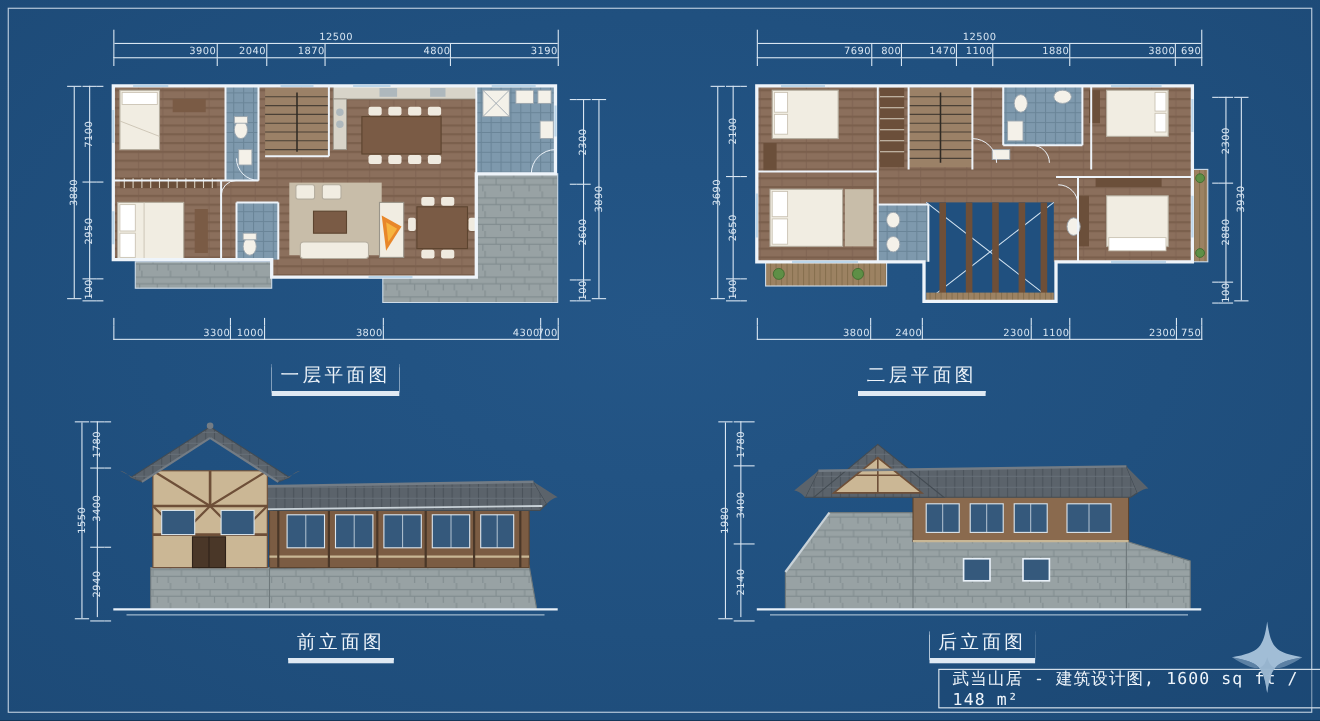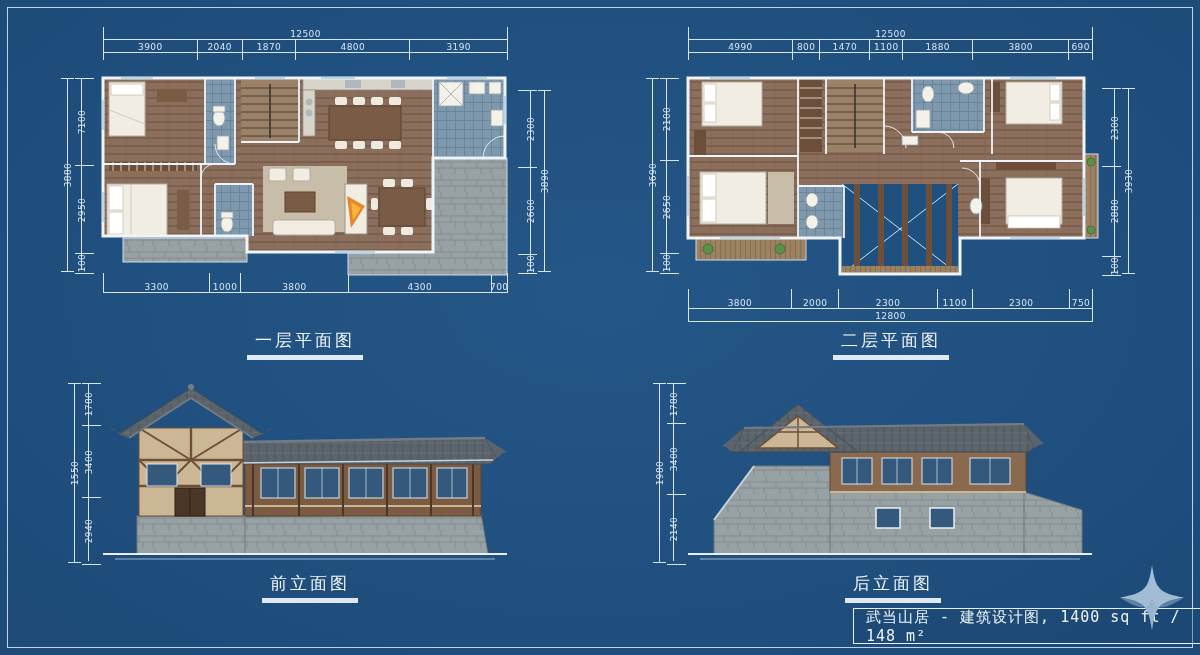--- a/index.html
+++ b/index.html
@@ -10,21 +10,21 @@
 
   
   .dnum{font-size:9px;line-height:10px;color:#d9e6f2;letter-spacing:.4px;white-space:nowrap;}
   .dim-h{position:absolute;}
   .h-total{position:relative;height:13px;display:flex;align-items:flex-end;justify-content:center;
     border-left:1px solid #d9e6f2;border-right:1px solid #d9e6f2;}
   .h-total::after{content:"";position:absolute;left:0;right:0;bottom:0;height:1px;background:#d9e6f2;}
   .h-total .dnum{position:relative;z-index:1;padding:0 4px 1px;}
   .h-segs{position:relative;display:flex;height:13px;}
   .h-segs::after{content:"";position:absolute;left:0;right:0;bottom:0;height:1px;background:#d9e6f2;}
-  .hseg{position:relative;display:flex;align-items:flex-end;justify-content:center;border-left:1px solid #d9e6f2;}
+  .hseg{position:relative;display:flex;align-items:flex-end;justify-content:flex-end;border-left:1px solid #d9e6f2;}
   .hseg:last-child{border-right:1px solid #d9e6f2;}
   .hseg .dnum{padding-bottom:1px;}
   .ticks-down .hseg::after{content:"";position:absolute;left:-1px;bottom:-7px;width:1px;height:7px;background:#d9e6f2;}
   .ticks-down .hseg:last-child::before{content:"";position:absolute;right:-1px;bottom:-7px;width:1px;height:7px;background:#d9e6f2;}
   .ticks-up .hseg::after{content:"";position:absolute;left:-1px;top:-7px;width:1px;height:7px;background:#d9e6f2;}
   .ticks-up .hseg:last-child::before{content:"";position:absolute;right:-1px;top:-7px;width:1px;height:7px;background:#d9e6f2;}
 
   .dim-v{position:absolute;display:flex;gap:1px;}
   .v-col{position:relative;width:13px;height:100%;}
   .v-total{border-top:1px solid #d9e6f2;border-bottom:1px solid #d9e6f2;}
@@ -99,21 +99,21 @@
           <span class="dnum">1870</span>
         </div>
       <div class="hseg" style="width:28.4%">
           <span class="dnum">4800</span>
         </div>
       <div class="hseg" style="width:24.2%">
           <span class="dnum">3190</span>
         </div>
     </div>
   </div>
-  <div class="dim-h ticks-up" style="left:103px;top:280px;width:405px">
+  <div class="dim-h ticks-up" style="left:103px;top:296px;width:405px">
     <div class="h-segs">
       <div class="hseg" style="width:26.4%">
           <span class="dnum">3300</span>
         </div>
       <div class="hseg" style="width:7.4%">
           <span class="dnum">1000</span>
         </div>
       <div class="hseg" style="width:26.9%">
           <span class="dnum">3800</span>
         </div>
@@ -259,21 +259,21 @@
       <path d="M26 12H58 M160 12H190 M226 12H260 M352 12H392 M8 34V64 M8 126V156 M410 30V58 M240 186H280"></path>
     </g>
   </svg>
 
   <div class="dim-h ticks-down" style="left:688px;top:27px;width:405px">
     <div class="h-total">
         <span class="dnum">12500</span>
       </div>
     <div class="h-segs">
       <div class="hseg" style="width:25.9%">
-          <span class="dnum">4990</span>
+          <span class="dnum">7690</span>
         </div>
       <div class="hseg" style="width:6.7%">
           <span class="dnum">800</span>
         </div>
       <div class="hseg" style="width:12.3%">
           <span class="dnum">1470</span>
         </div>
       <div class="hseg" style="width:8.1%">
           <span class="dnum">1100</span>
         </div>
@@ -287,38 +287,35 @@
           <span class="dnum">690</span>
         </div>
     </div>
   </div>
   <div class="dim-h ticks-up" style="left:688px;top:296px;width:405px">
     <div class="h-segs">
       <div class="hseg" style="width:25.6%">
           <span class="dnum">3800</span>
         </div>
       <div class="hseg" style="width:11.7%">
-          <span class="dnum">2000</span>
+          <span class="dnum">2400</span>
         </div>
       <div class="hseg" style="width:24.4%">
           <span class="dnum">2300</span>
         </div>
       <div class="hseg" style="width:8.7%">
           <span class="dnum">1100</span>
         </div>
       <div class="hseg" style="width:24.1%">
           <span class="dnum">2300</span>
         </div>
       <div class="hseg" style="width:5.5%">
           <span class="dnum">750</span>
         </div>
     </div>
-    <div class="h-total">
-        <span class="dnum">12800</span>
-      </div>
   </div>
   <div class="dim-v ticks-right" style="left:646px;top:78px;height:192px">
     <div class="v-col v-total">
         <span class="vnum">3690</span>
       </div>
     <div class="v-col v-segs">
       <div class="vseg" style="height:42%">
           <span class="vnum">2100</span>
         </div>
       <div class="vseg" style="height:48%">
@@ -423,21 +420,21 @@
       <path d="M204 60 A 22 22 0 0 1 226 82" stroke-width=".9"></path>
       <path d="M258 66 A 16 16 0 0 1 274 82" stroke-width=".9"></path>
       <path d="M300 120 A 18 18 0 0 0 282 102" stroke-width=".9"></path>
     </g>
     <g stroke="#bcd6ea" stroke-width="2">
       <path d="M30 12H70 M330 12H376 M8 110V150 M404 24V54 M404 112V150 M40 172H100 M330 172H380"></path>
     </g>
   </svg>
 
   <div class="drawing-label" style="left:305px;top:329px">一层平面图</div>
-  <div class="drawing-label" style="left:891px;top:329px">二层平面图</div>
+  <div class="drawing-label" style="left:838px;top:329px">二层平面图</div>
 
   <div class="dim-v ticks-right" style="left:68px;top:383px;height:178px">
     <div class="v-col v-total">
         <span class="vnum">1550</span>
       </div>
     <div class="v-col v-segs">
       <div class="vseg" style="height:23%">
           <span class="vnum">1780</span>
         </div>
       <div class="vseg" style="height:40%">
@@ -535,19 +532,19 @@
       <rect x="250" y="140" width="24" height="20" fill="#35597c" stroke="#e8f0f8" stroke-width="1.5"></rect>
     </g>
     <path d="M8 186 H412" stroke="#e8f0f8" stroke-width="2"></path>
     <path d="M20 191 H400" stroke="#9fb8cd" stroke-width="1"></path>
   </svg>
 
   <div class="drawing-label" style="left:310px;top:572px">前立面图</div>
   <div class="drawing-label" style="left:893px;top:572px">后立面图</div>
 
   <div class="title-block" style="left:853px;top:608px;width:332px;height:34px">
-    <span>武当山居 - 建筑设计图, 1400 sq ft / 148 m²</span>
+    <span>武当山居 - 建筑设计图, 1600 sq ft / 148 m²</span>
   </div>
   <svg class="logo" style="left:1116px;top:563px" width="72" height="84" viewBox="0 0 72 84">
     <path d="M36 2 C39.5 26 43 30 68 34.5 C43 39 39.5 43 36 67 C32.5 43 29 39 4 34.5 C29 30 32.5 26 36 2 Z" fill="#a9c3db" opacity="0.95"></path>
     <path d="M36 34.5 C39 45 44 50 68 34.5 C43 39 39.5 43 36 67 C32.5 43 29 39 4 34.5 C28 50 33 45 36 34.5 Z" fill="#8fadc9" opacity="0.55"></path>
   </svg>
 </div>
 
 </body></html>

